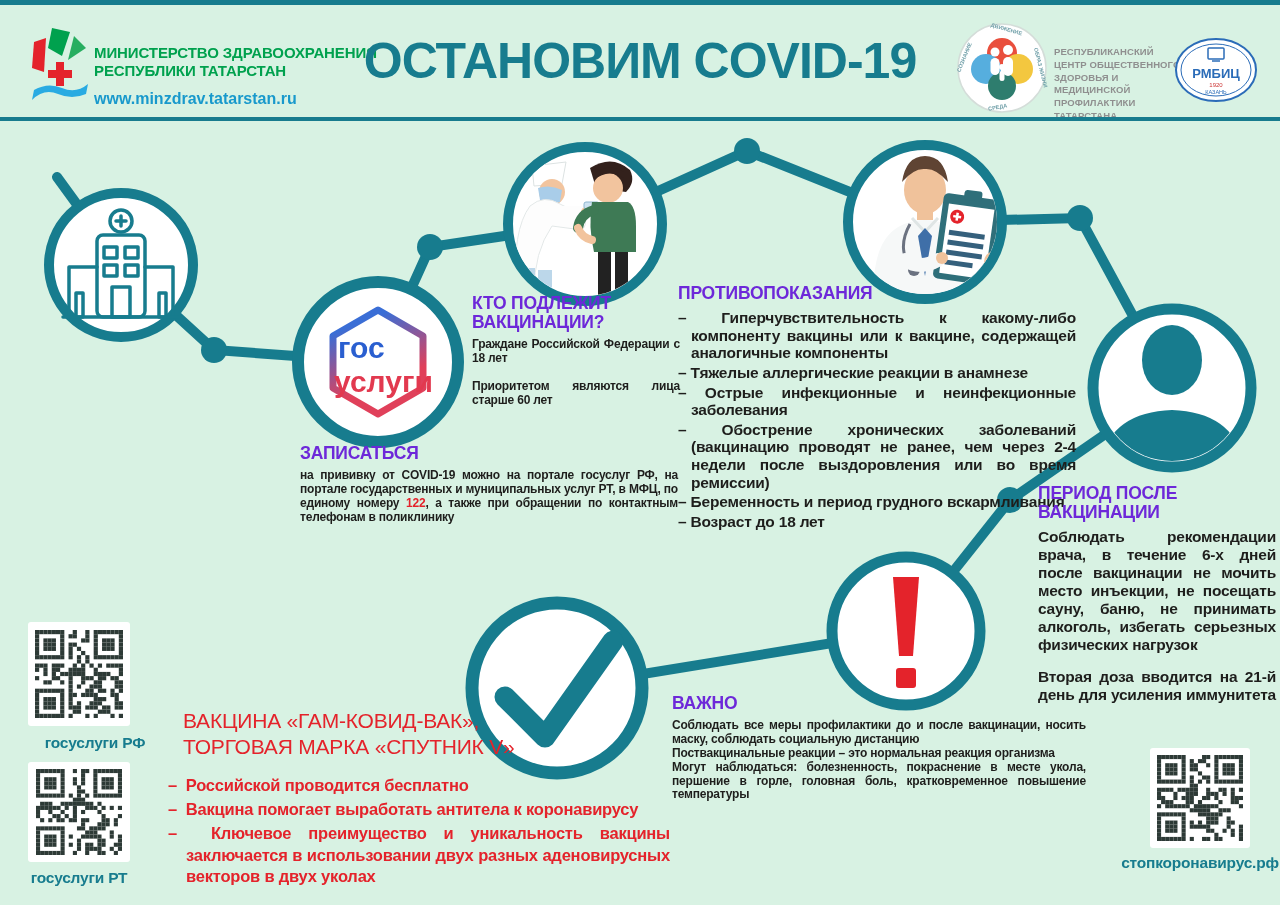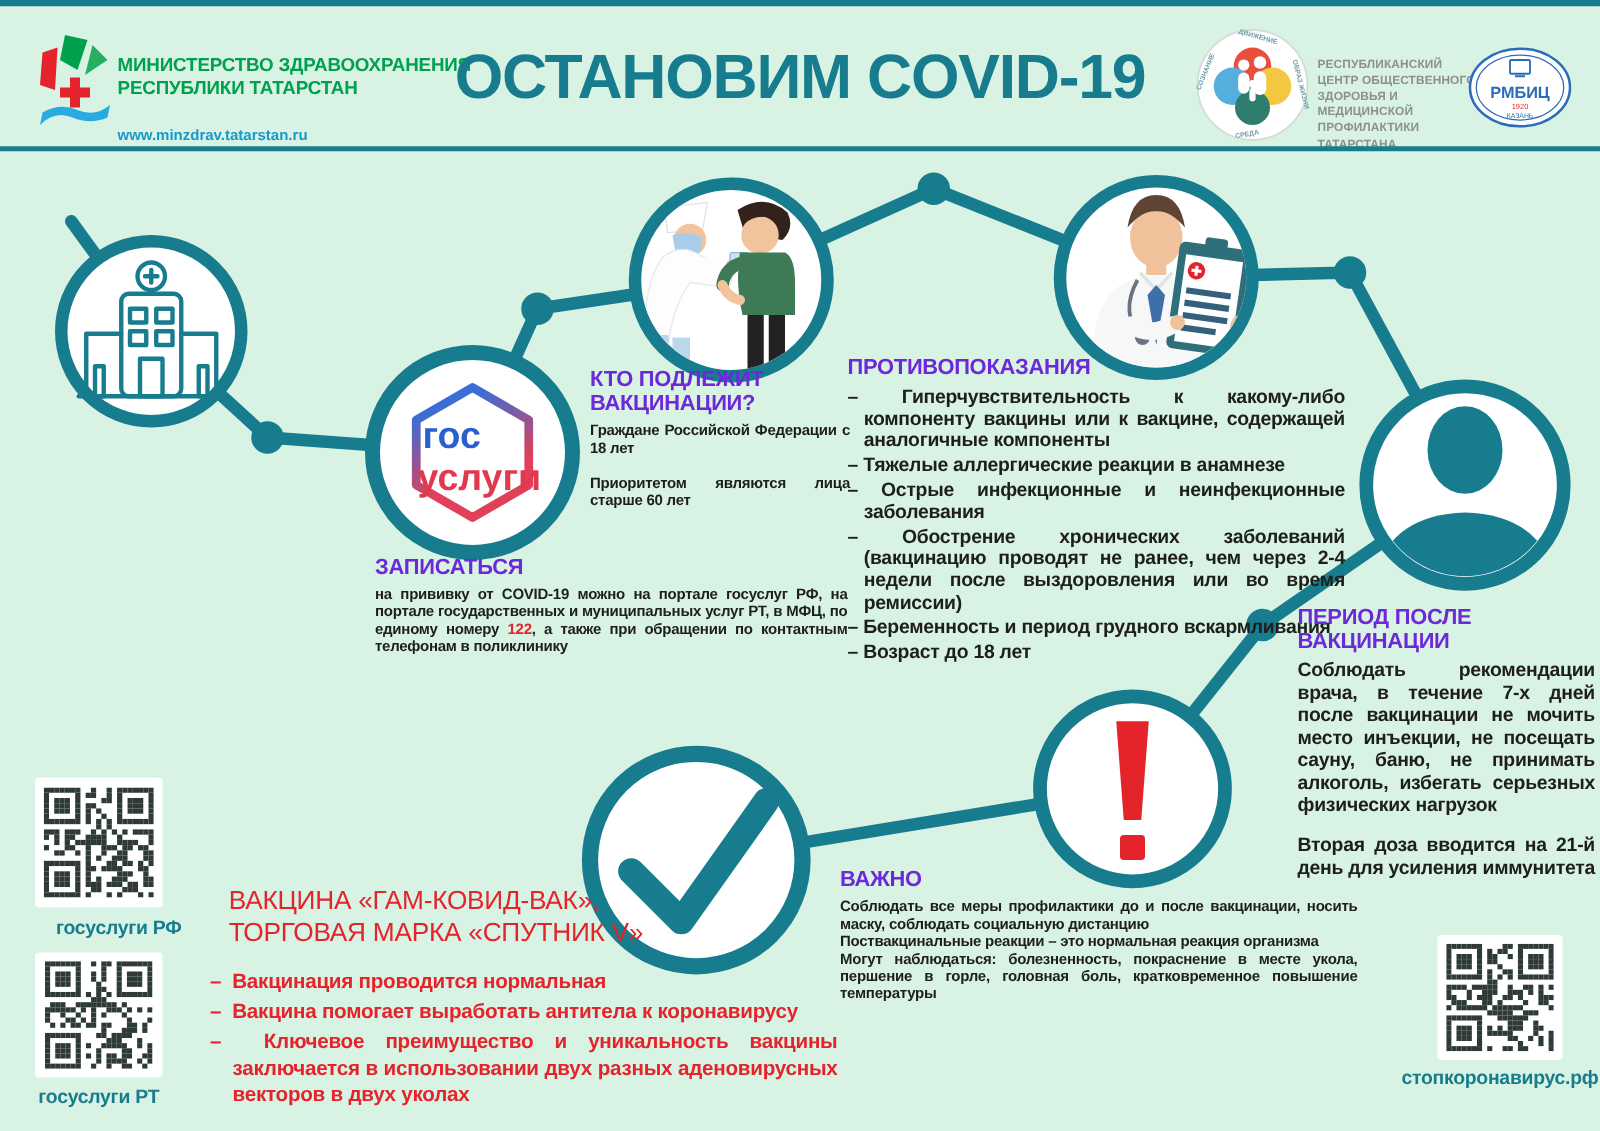--- a/index.html
+++ b/index.html
@@ -7,21 +7,21 @@
     position:relative;width:1280px;height:905px;background:#d8f2e3;
     overflow:hidden;font-family:"Liberation Sans",sans-serif;
   }
   .poster svg text{font-family:"Liberation Sans",sans-serif;}
   .topbar{position:absolute;left:0;top:0;width:100%;height:5px;background:#177c8e;}
   .header-divider{position:absolute;left:0;top:117px;width:100%;height:4px;background:#177c8e;}
 
   .ministry-emblem{position:absolute;left:30px;top:26px;}
   .ministry-text{position:absolute;left:94px;top:44px;line-height:1.22;}
   .ministry-name{color:#00a14e;font-weight:bold;font-size:15px;letter-spacing:-0.1px;}
-  .ministry-site{color:#1899cc;font-weight:bold;font-size:12px;margin-top:20px;}
+  .ministry-site{color:#1899cc;font-weight:bold;font-size:16px;margin-top:8px;}
 
   .main-title{
     position:absolute;left:330px;top:32px;width:620px;text-align:center;
     color:#177c8e;font-size:50px;font-weight:bold;letter-spacing:-1px;
   }
 
   .hc-logo{position:absolute;left:956px;top:22px;}
   .hc-text{position:absolute;left:1054px;top:46px;width:132px;color:#8f8f8f;
     font-weight:bold;font-size:9.5px;line-height:1.35;letter-spacing:0.1px;}
   .rmbic-logo{position:absolute;left:1174px;top:36px;}
@@ -260,40 +260,40 @@
         <div class="dash-item">Тяжелые аллергические реакции в анамнезе</div>
         <div class="dash-item">Острые инфекционные и неинфекционные заболевания</div>
         <div class="dash-item">Обострение хронических заболеваний (вакцинацию проводят не ранее, чем через 2-4 недели после выздоровления или во время ремиссии)</div>
         <div class="dash-item">Беременность и период грудного вскармливания</div>
         <div class="dash-item">Возраст до 18 лет</div>
       </div>
   </div>
 
   <div class="sec sec-after">
     <div class="sec-h">ПЕРИОД ПОСЛЕ ВАКЦИНАЦИИ</div>
-    <div class="sec-b">Соблюдать рекомендации врача, в течение 7-х дней после вакцинации не мочить место инъекции, не посещать сауну, баню, не принимать алкоголь, избегать серьезных физических нагрузок</div>
+    <div class="sec-b">Соблюдать рекомендации врача, в течение 6-х дней после вакцинации не мочить место инъекции, не посещать сауну, баню, не принимать алкоголь, избегать серьезных физических нагрузок</div>
     <div class="sec-b">Вторая доза вводится на 21-й день для усиления иммунитета</div>
   </div>
 
   <div class="sec sec-important">
     <div class="sec-h">ВАЖНО</div>
     <div class="sec-b para-list">
         <div class="para">Соблюдать все меры профилактики до и после вакцинации, носить маску, соблюдать социальную дистанцию</div>
         <div class="para">Поствакцинальные реакции – это нормальная реакция организма</div>
         <div class="para">Могут наблюдаться: болезненность, покраснение в месте укола, першение в горле, головная боль, кратковременное повышение температуры</div>
       </div>
   </div>
 
   <div class="sec sec-vaccine">
     <div class="vaccine-h">
       <div>ВАКЦИНА  «ГАМ-КОВИД-ВАК»,</div>
       <div>ТОРГОВАЯ МАРКА «СПУТНИК V»</div>
     </div>
     <div class="dash-list">
-        <div class="dash-item">Вакцинация проводится нормальная</div>
+        <div class="dash-item">Российской проводится бесплатно</div>
         <div class="dash-item">Вакцина помогает выработать антитела к коронавирусу</div>
         <div class="dash-item">Ключевое преимущество и уникальность вакцины заключается в использовании двух разных аденовирусных векторов в двух уколах</div>
       </div>
   </div>
 
   <div class="qr-box qr-rf">
     <svg width="88" height="88" viewBox="0 0 21 21">
         <rect x="9" y="0" width="1" height="1" fill="#2d3a36"></rect>
         <rect x="12" y="0" width="1" height="1" fill="#2d3a36"></rect>
         <rect x="8" y="1" width="1" height="1" fill="#2d3a36"></rect>

